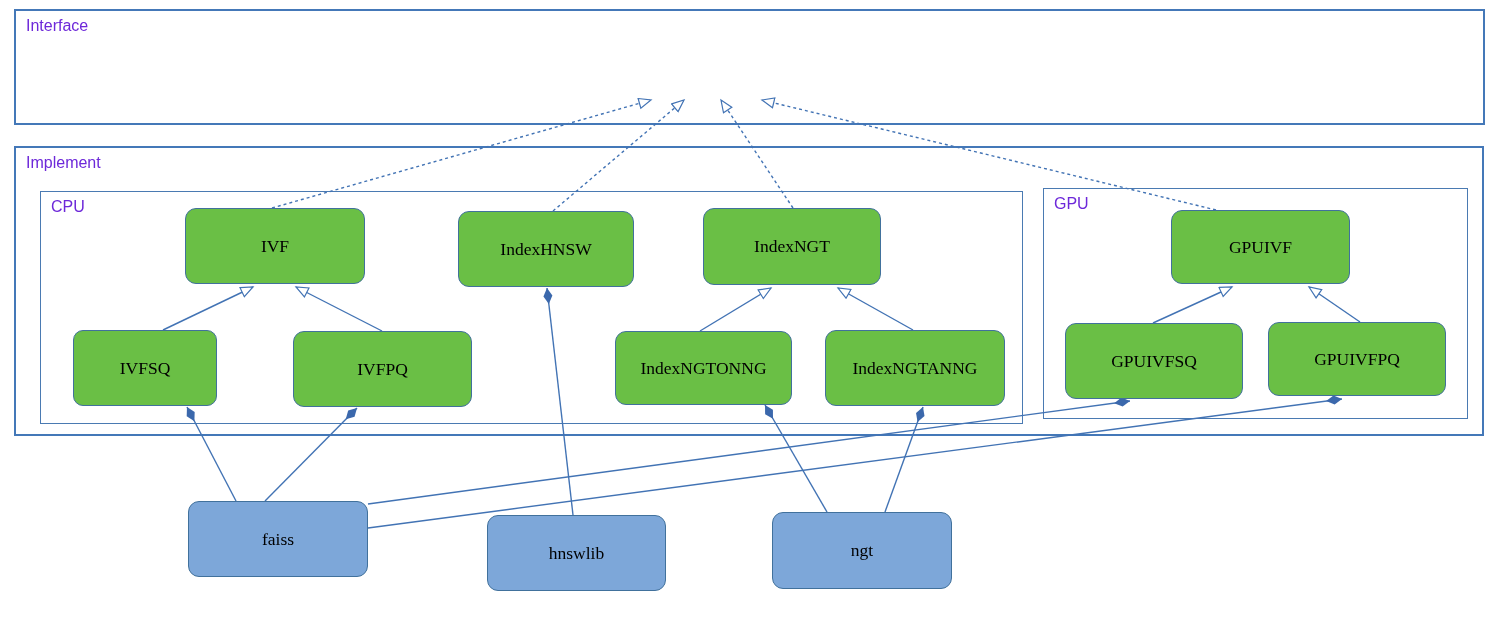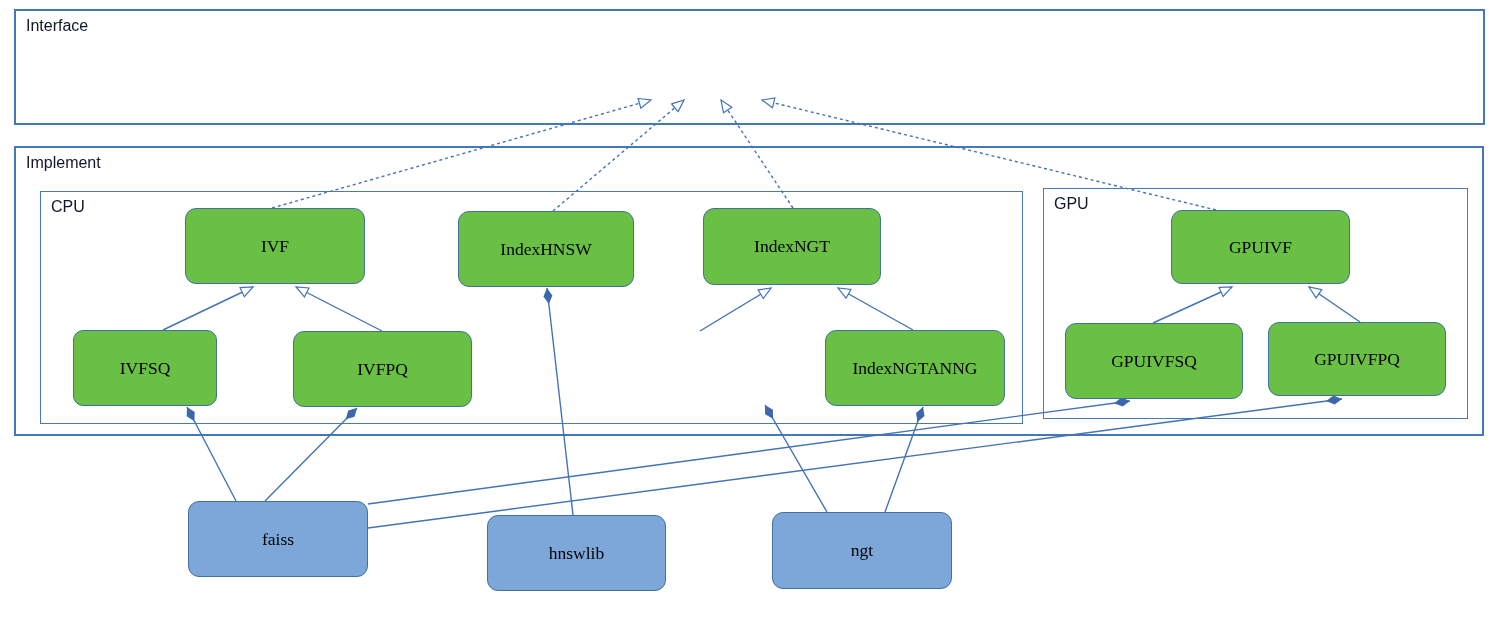--- a/index.html
+++ b/index.html
@@ -7,21 +7,21 @@
     position:relative; width:1503px; height:628px; background:#ffffff;
     font-family:"Liberation Sans", sans-serif; overflow:hidden;
   }
   .container {
     position:absolute; box-sizing:border-box;
     border:2px solid #4478b8; background:transparent; z-index:1;
   }
   .container.inner { border-width:1px; border-color:#4a7ab2; z-index:2; }
   .container-label {
     position:absolute; top:6px; left:10px;
-    font-size:16px; color:#0f172a; white-space:nowrap;
+    font-size:16px; color:#6d28d9; white-space:nowrap;
   }
   .u-solid { text-decoration: underline solid #222222; text-underline-offset:3px; }
   .u-wavy  { text-decoration: underline wavy #cf2222; text-decoration-thickness:1px; text-underline-offset:5px; }
   svg.edges { position:absolute; left:0; top:0; z-index:5; pointer-events:none; }
   svg.edges line { stroke:#4273b4; stroke-width:1.4; }
   svg.edges line.dashed { stroke-dasharray:3 3; }
   .node {
     position:absolute; box-sizing:border-box; z-index:10;
     border:1.5px solid #41719c; border-radius:11px;
     display:flex; align-items:center; justify-content:center;
@@ -93,20 +93,23 @@
   </div>
   <div class="node green" style="left:703px; top:208px; width:178px; height:77px;">
     <span>IndexNGT</span>
   </div>
   <div class="node green" style="left:73px; top:330px; width:144px; height:76px;border-radius:10px;">
     <span>IVFSQ</span>
   </div>
   <div class="node green" style="left:293px; top:331px; width:179px; height:76px;">
     <span>IVFPQ</span>
   </div>
+  <div class="node green" style="left:615px; top:331px; width:177px; height:74px;">
+    <span>IndexNGTONNG</span>
+  </div>
   <div class="node green" style="left:825px; top:330px; width:180px; height:76px;">
     <span>IndexNGTANNG</span>
   </div>
 
   <div class="node green" style="left:1171px; top:210px; width:179px; height:74px;text-align:center;">
     <span>GPUIVF</span>
   </div>
   <div class="node green" style="left:1065px; top:323px; width:178px; height:76px;">
     <span>GPUIVFSQ</span>
   </div>

